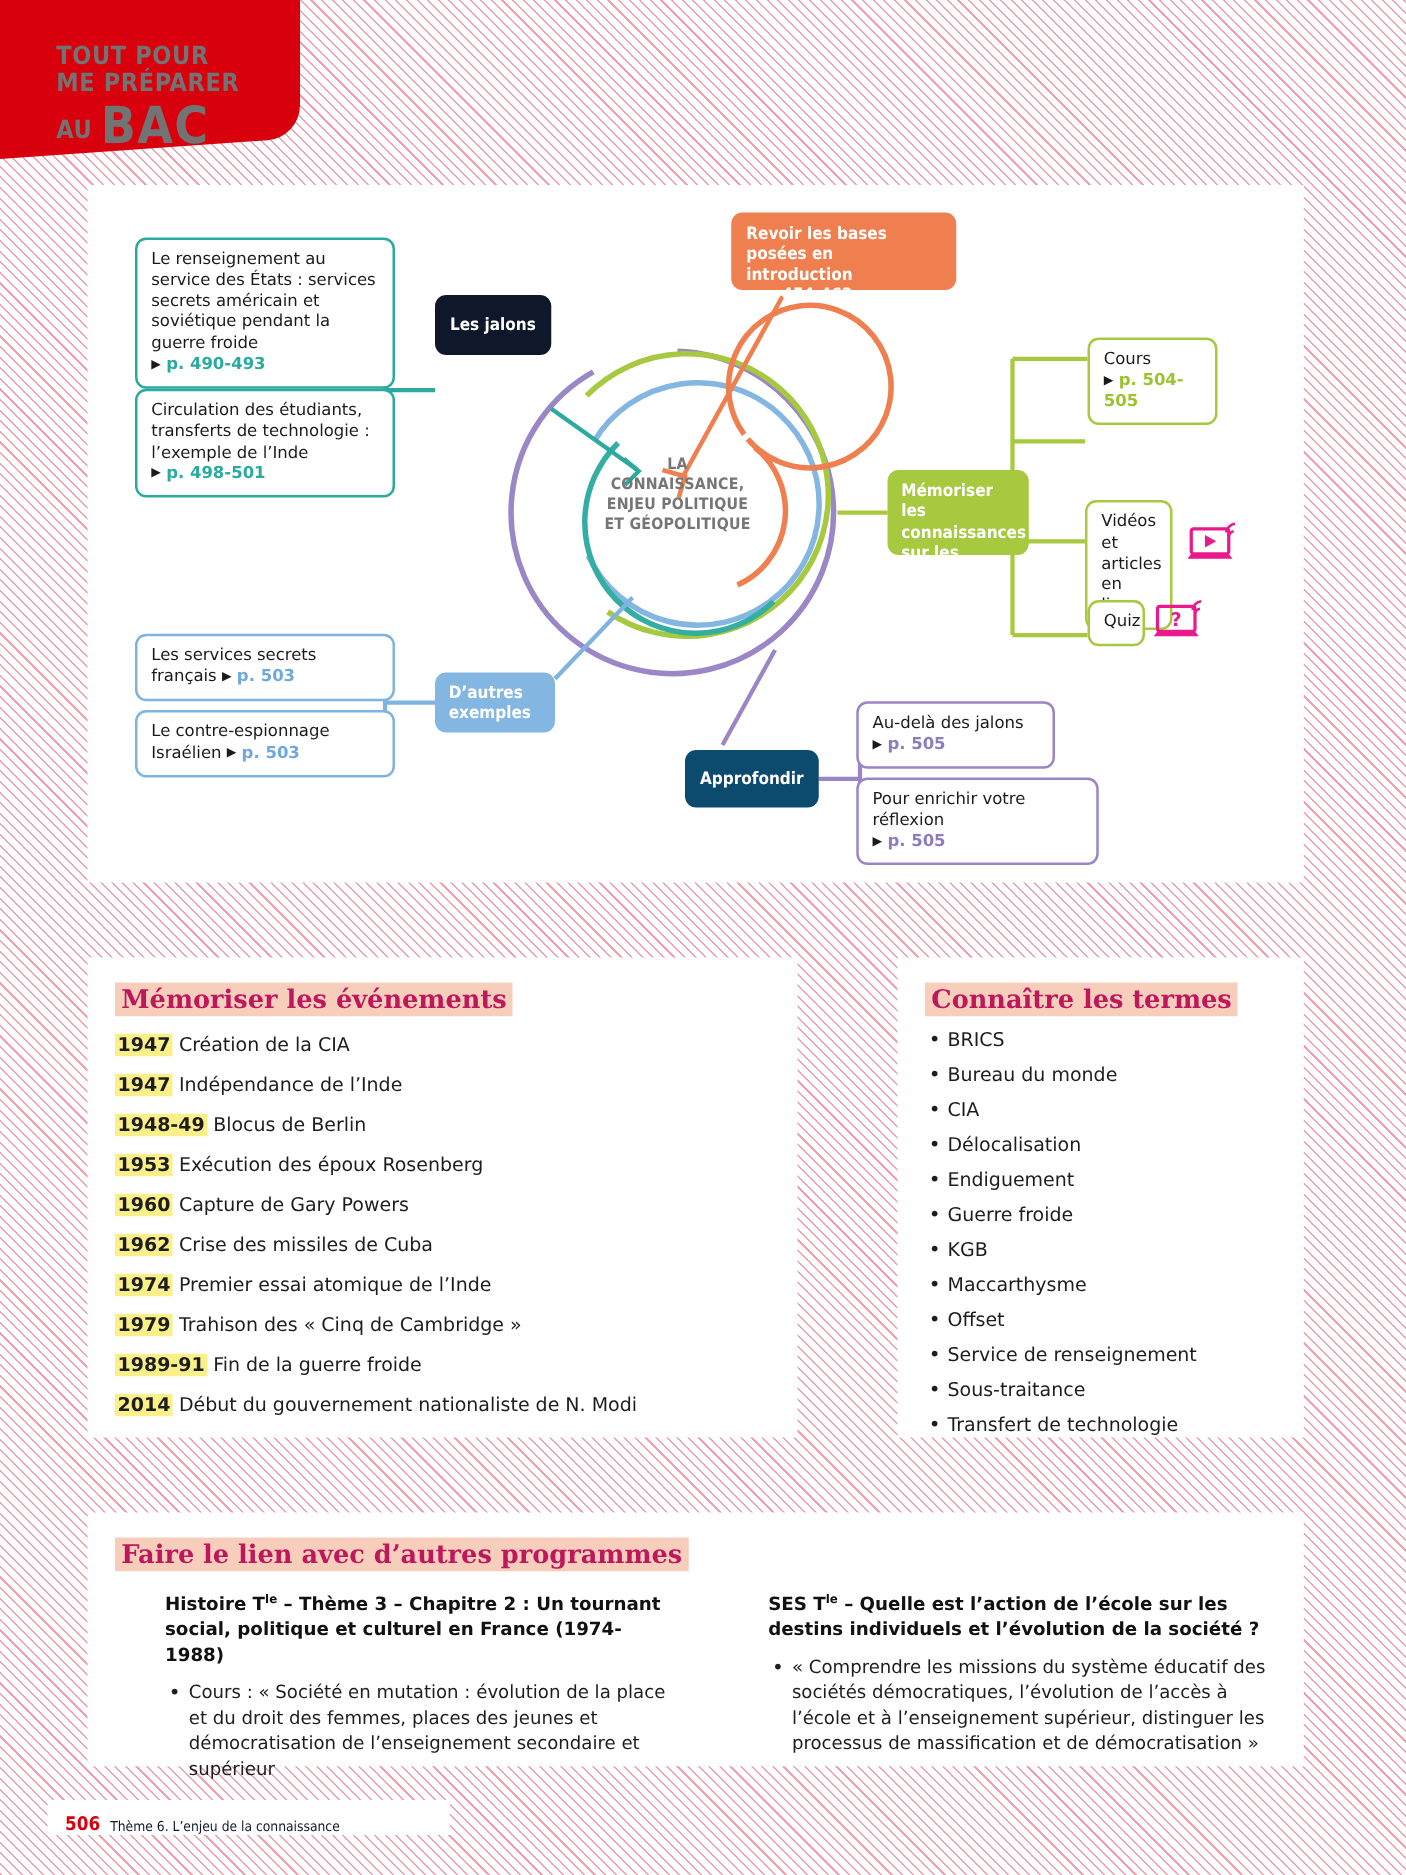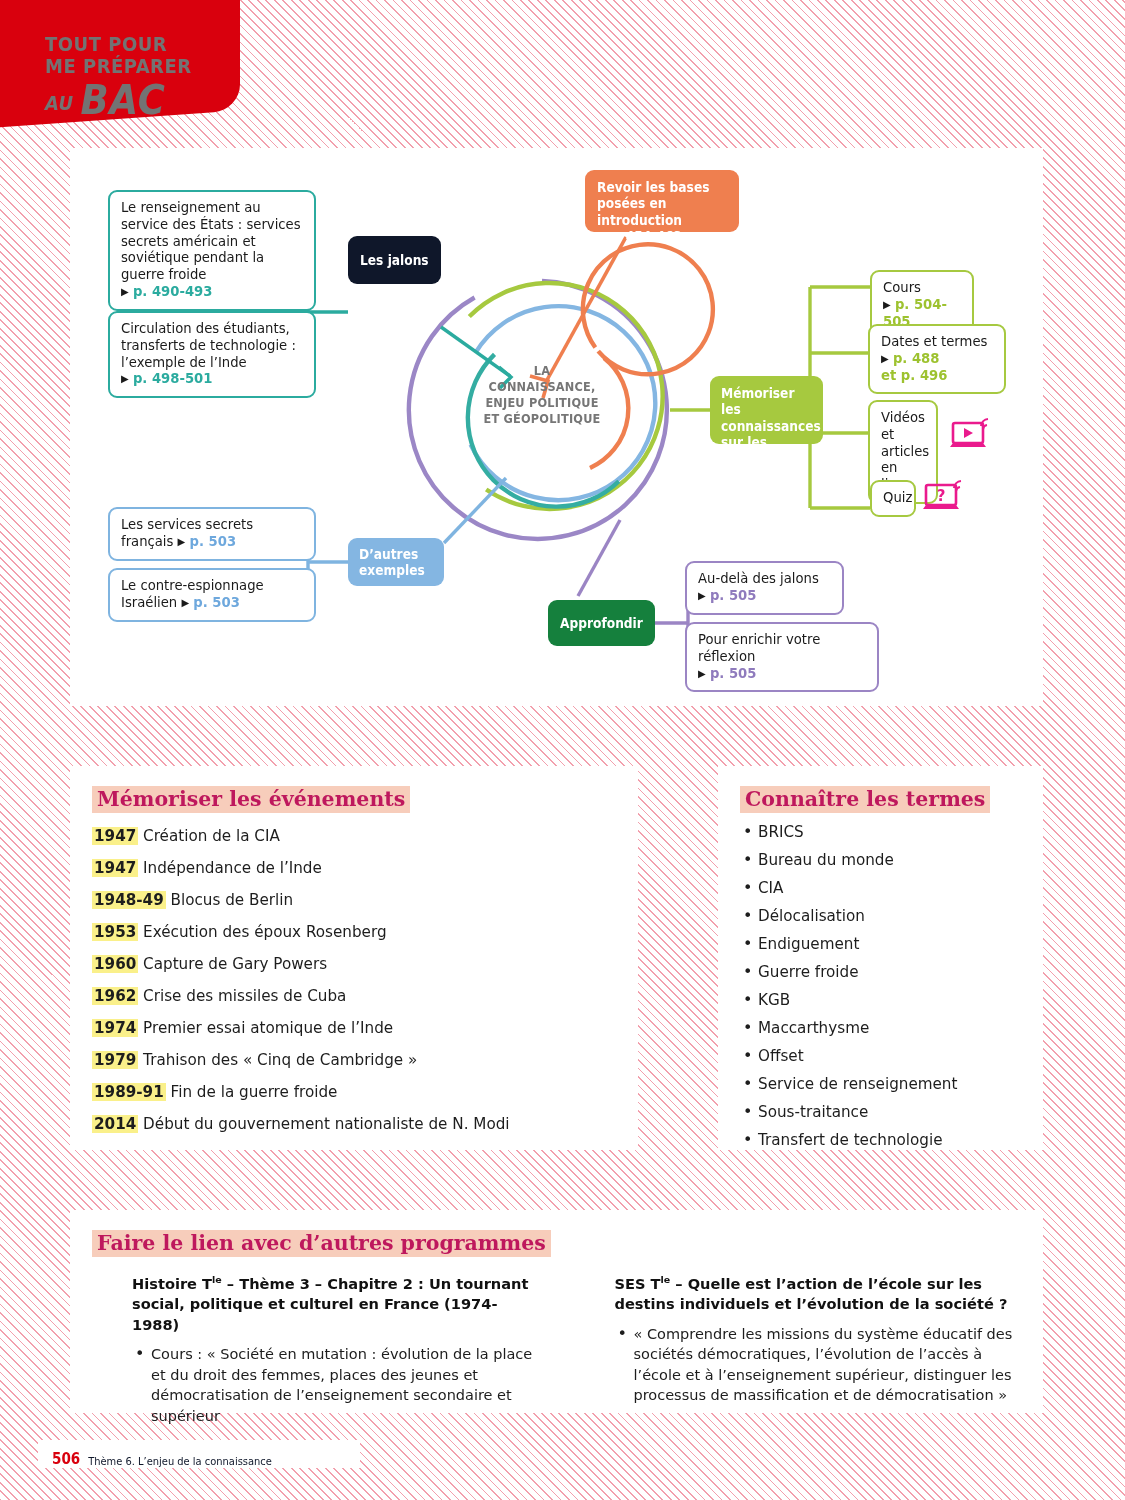--- a/index.html
+++ b/index.html
@@ -23,21 +23,21 @@
     position:absolute;left:-40px;top:-30px;width:280px;height:160px;
     background:#d9000d;border-bottom-right-radius:26px;
     transform:skewY(-4deg);transform-origin:left top;
   }
   #banner-text{
     position:absolute;left:45px;top:33px;color:#737373;
     font-family:"DejaVu Sans Condensed","Liberation Sans",sans-serif;
     letter-spacing:.5px;line-height:1.12;z-index:5;
   }
   .bt1,.bt2{font-size:20px;font-weight:700;display:block;}
-  .bt3{display:block;font-size:20px;font-weight:700;font-style:italic;}
+  .bt3{display:block;font-size:20px;font-weight:700;}
   .bt3 .big{font-size:41px;font-weight:800;letter-spacing:1px;vertical-align:-4px;}
 
   
   #mappanel{left:70px;top:148px;width:973px;height:558px;}
   #mapsvg{position:absolute;left:0;top:0;}
 
   .node{
     position:absolute;box-sizing:border-box;
     font-size:13.2px;line-height:1.27;color:#1a1a1a;
     background:#fff;border-radius:9px;padding:8px 10px 8px 11px;
@@ -51,21 +51,21 @@
     font-size:13.6px;line-height:1.2;padding:7px 12px;
     font-family:"DejaVu Sans Condensed","Liberation Sans",sans-serif;
   }
 
   
   .c-teal{border:2.2px solid #2bab9f;}  .pg.t{color:#2bab9f;}
   .c-blue{border:2.2px solid #7fb4e0;}  .pg.b{color:#6ea8dd;}
   .c-green{border:2.2px solid #a6c940;} .pg.g{color:#9dc22f;}
   .c-purple{border:2.2px solid #9b85c4;}.pg.p{color:#8f7bbd;}
   .bg-teal{background:#0f172a;} .bg-green{background:#a6c93f;}
-  .bg-blue{background:#84b6e2;} .bg-purple{background:#15803d;}
+  .bg-blue{background:#84b6e2;} .bg-purple{background:#0c4a6e;}
   .bg-orange{background:#ef7f4f;}
 
   #centerlabel{
     position:absolute;width:200px;text-align:center;
     color:#767676;font-weight:700;font-size:12.6px;line-height:1.26;
     letter-spacing:.2px;
     font-family:"DejaVu Sans Condensed","Liberation Sans",sans-serif;
   }
 
   
@@ -197,48 +197,40 @@
   </div>
 
   <div class="node c-teal" style="left:38px;top:163px;width:208px;">
     <span>Circulation des étudiants, transferts de technologie : l’exemple de l’Inde</span>
     <div>
       <span class="tri">▶</span>
       <span class="pg t">p. 498-501</span>
     </div>
   </div>
 
-  <div class="cap bg-orange" style="left:515px;top:22px;width:154px;height:62px;display:block;padding:9px 12px;">
+  <div class="cap bg-orange" style="left:515px;top:22px;width:180px;height:62px;display:block;padding:9px 12px;">
     <div>Revoir les bases posées en introduction</div>
     <div>
       <span class="tri">▶</span>
       <span>p. 454-463</span>
     </div>
   </div>
 
   <div class="cap bg-green" style="left:640px;top:228px;width:113px;height:68px;display:block;padding:9px 11px;">
     <span>Mémoriser les connaissances sur les jalons</span>
   </div>
 
   <div class="node c-green" style="left:800px;top:122px;width:104px;">
     <span>Cours</span>
     <div>
       <span class="tri">▶</span>
       <span class="pg g">p. 504-505</span>
     </div>
   </div>
 
-  <div class="node c-green" style="left:798px;top:176px;width:138px;">
-    <span>Dates et termes</span>
-    <div>
-      <span class="tri">▶</span>
-      <span class="pg g">p. 488</span>
-    </div>
-    <div class="pg g">et p. 496</div>
-  </div>
 
   <div class="node c-green" style="left:798px;top:252px;width:70px;">
     <span>Vidéos et articles en ligne</span>
   </div>
 
   <div class="icon-wrap" style="left:880px;top:268px;">
     <svg width="46" height="38" viewBox="0 0 46 38">
       <rect x="3" y="7" width="30" height="20" rx="2" fill="none" stroke="#ea1a8d" stroke-width="2.6"></rect>
       <path d="M0 31 h36 l-3 -4 H3 Z" fill="#ea1a8d"></path>
       <path d="M14 12 l9 5 -9 5 Z" fill="#ea1a8d"></path>

